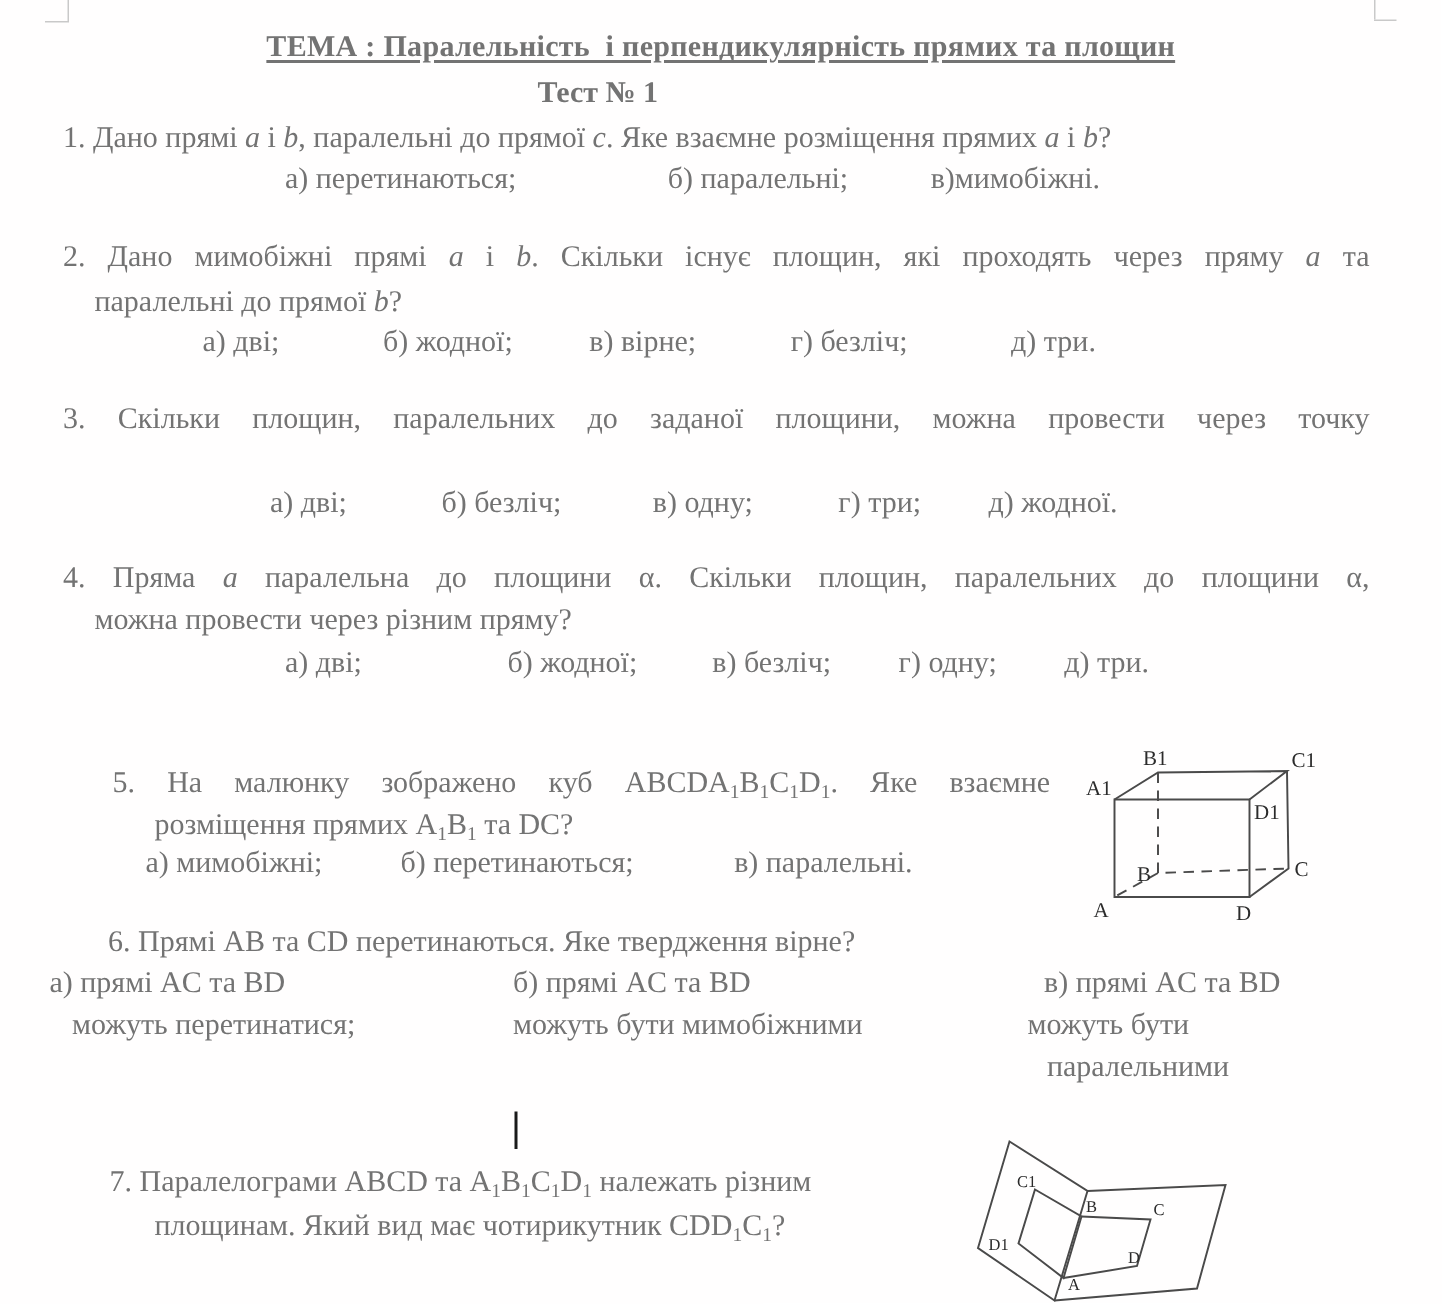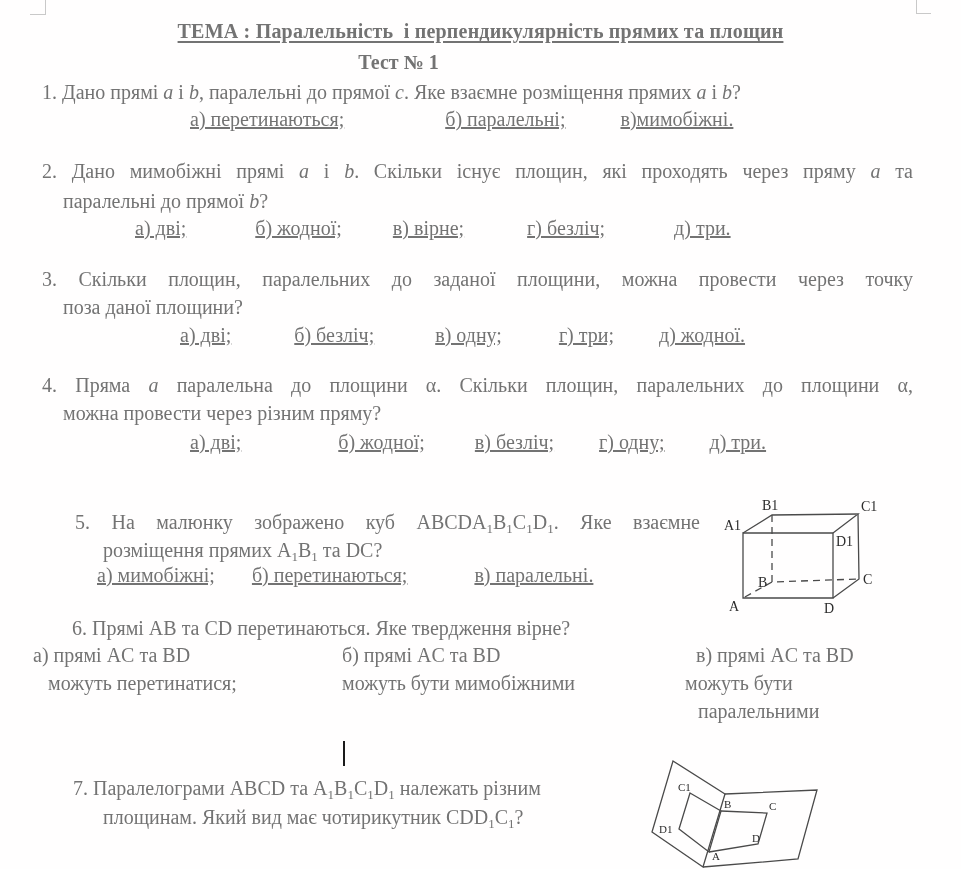--- a/index.html
+++ b/index.html
@@ -12,29 +12,29 @@
   .just{white-space:normal;text-align:justify;text-align-last:justify;}
   .bold{font-weight:bold;}
   .center{text-align:center;}
   .titletext{
     font-size:20px;font-weight:bold;letter-spacing:0.2px;white-space:pre;
     text-decoration:underline;text-decoration-thickness:2px;text-underline-offset:3px;
   }
   .r-i{font-style:italic;}
   .r-s{font-size:13px;vertical-align:-4px;}
   .ansrow{font-size:20px;line-height:27px;white-space:nowrap;}
-  .ansrow span{display:inline-block;text-decoration:underline;}
+  .ansrow span{display:inline-block;}
   #q1a span:nth-child(2){margin-left:96px;} #q1a span:nth-child(3){margin-left:50px;}
   #q2a span:nth-child(2){margin-left:64px;} #q2a span:nth-child(3){margin-left:46px;}
   #q2a span:nth-child(4){margin-left:58px;} #q2a span:nth-child(5){margin-left:64px;}
   #q3a span:nth-child(2){margin-left:58px;} #q3a span:nth-child(3){margin-left:56px;}
   #q3a span:nth-child(4){margin-left:52px;} #q3a span:nth-child(5){margin-left:40px;}
   #q4a span:nth-child(2){margin-left:92px;} #q4a span:nth-child(3){margin-left:45px;}
   #q4a span:nth-child(4){margin-left:40px;} #q4a span:nth-child(5){margin-left:40px;}
-  #q5a span:nth-child(2){margin-left:32px;} #q5a span:nth-child(3){margin-left:62px;}
+  #q5a span:nth-child(2){margin-left:47px;} #q5a span:nth-child(3){margin-left:62px;}
   .mark{background:#c9c9c9;}
   .caret{position:absolute;width:2px;background:#1a1a1a;}
   svg text{font-family:"Liberation Serif","DejaVu Serif",serif;fill:#2b2b2b;}
   svg .edge{stroke:#4a4a4a;stroke-width:1.3;fill:none;}
   svg .dash{stroke-dasharray:7 5;}
 </style>
 </head>
 <body>
 
 <div class="page">
@@ -60,21 +60,20 @@
   <div class="abs line" style="left:63px;top:188px;"><span>паралельні до прямої </span><span class="r-i">b</span><span>?</span></div>
   <div id="q2a" class="abs ansrow" style="left:135px;top:215px;">
     <span>а) дві;</span>
     <span>б) жодної;</span>
     <span>в) вірне;</span>
     <span>г) безліч;</span>
     <span>д) три.</span>
   </div>
 
   <div class="abs line just" style="left:42px;top:266px;width:871px;">3.  Скільки площин, паралельних до заданої площини, можна провести через точку</div>
-  <div class="abs line" style="left:63px;top:294px;">поза даної площини?</div>
   <div id="q3a" class="abs ansrow" style="left:180px;top:322px;">
     <span>а) дві;</span>
     <span>б) безліч;</span>
     <span>в) одну;</span>
     <span>г) три;</span>
     <span>д) жодної.</span>
   </div>
 
   <div class="abs line just" style="left:42px;top:372px;width:871px;"><span>4. Пряма </span><span class="r-i">a</span><span> паралельна до площини α. Скільки площин, паралельних до площини α,</span></div>
   <div class="abs line" style="left:63px;top:400px;">можна провести через різним пряму?</div>

